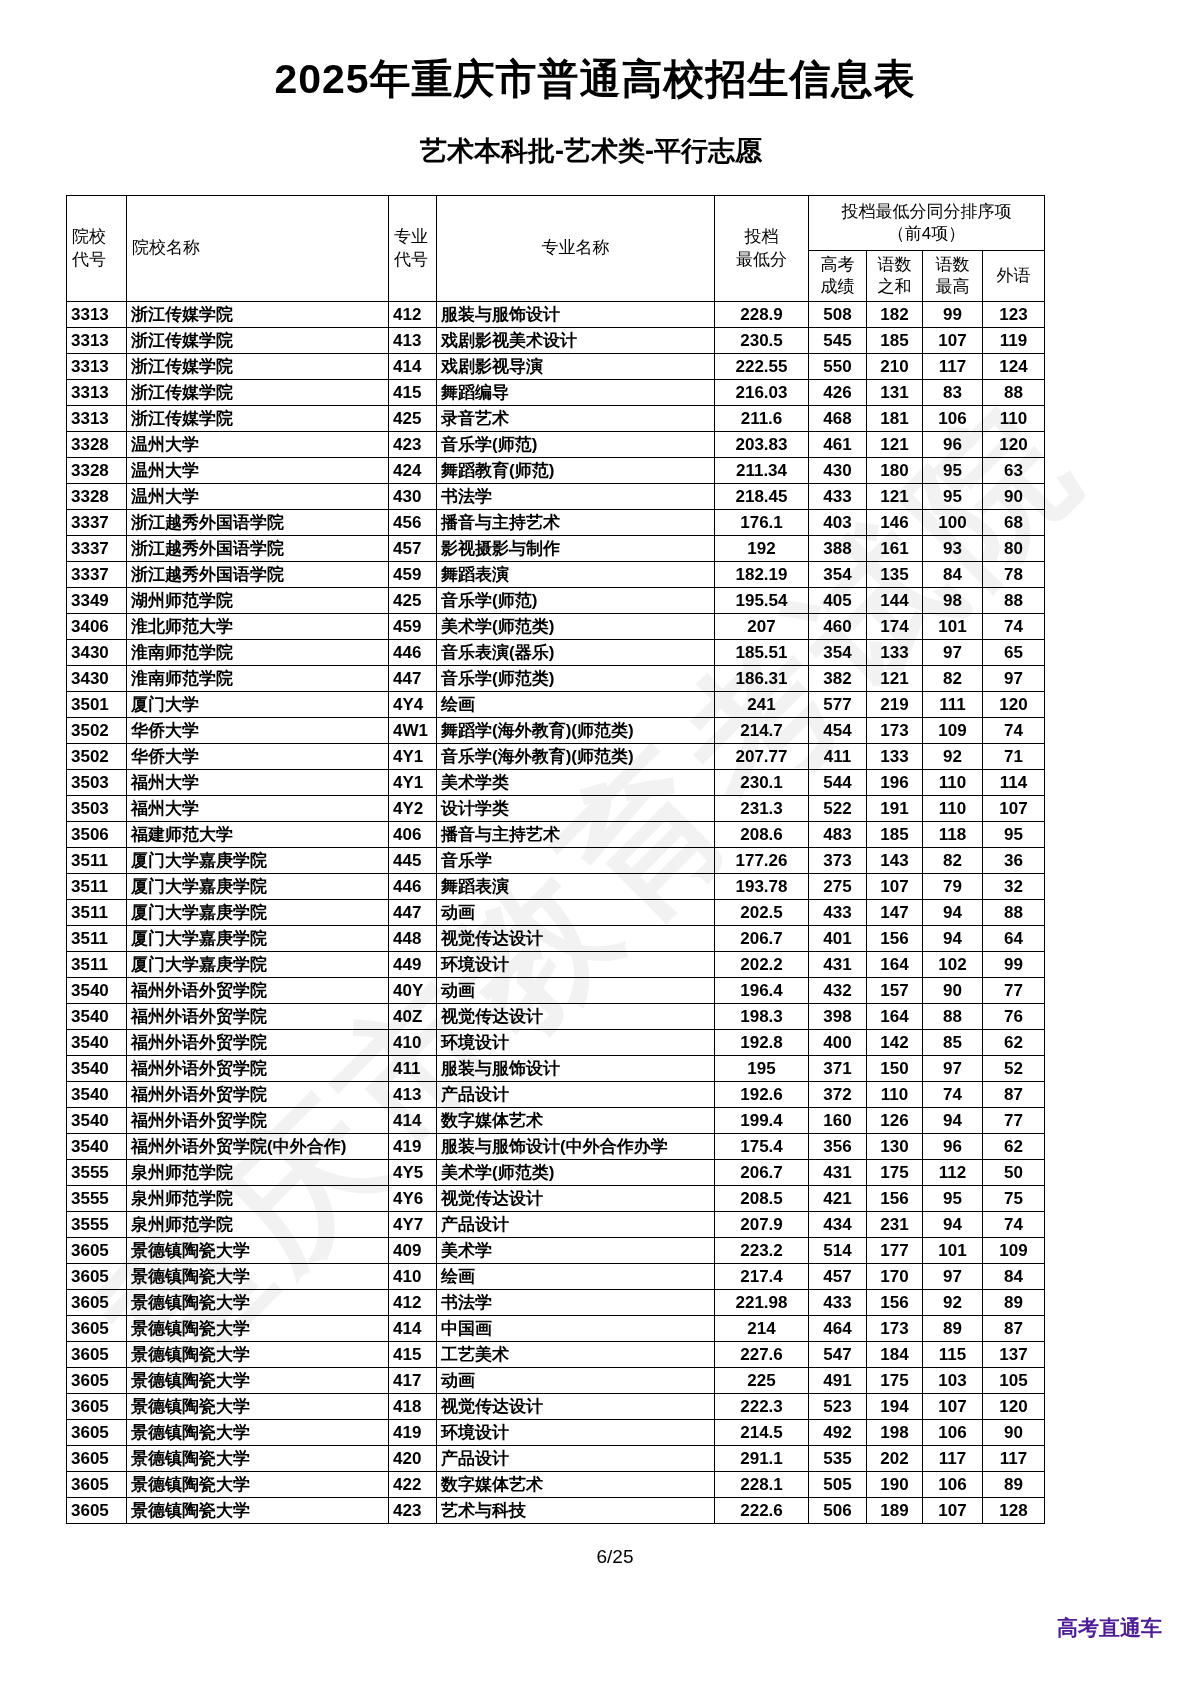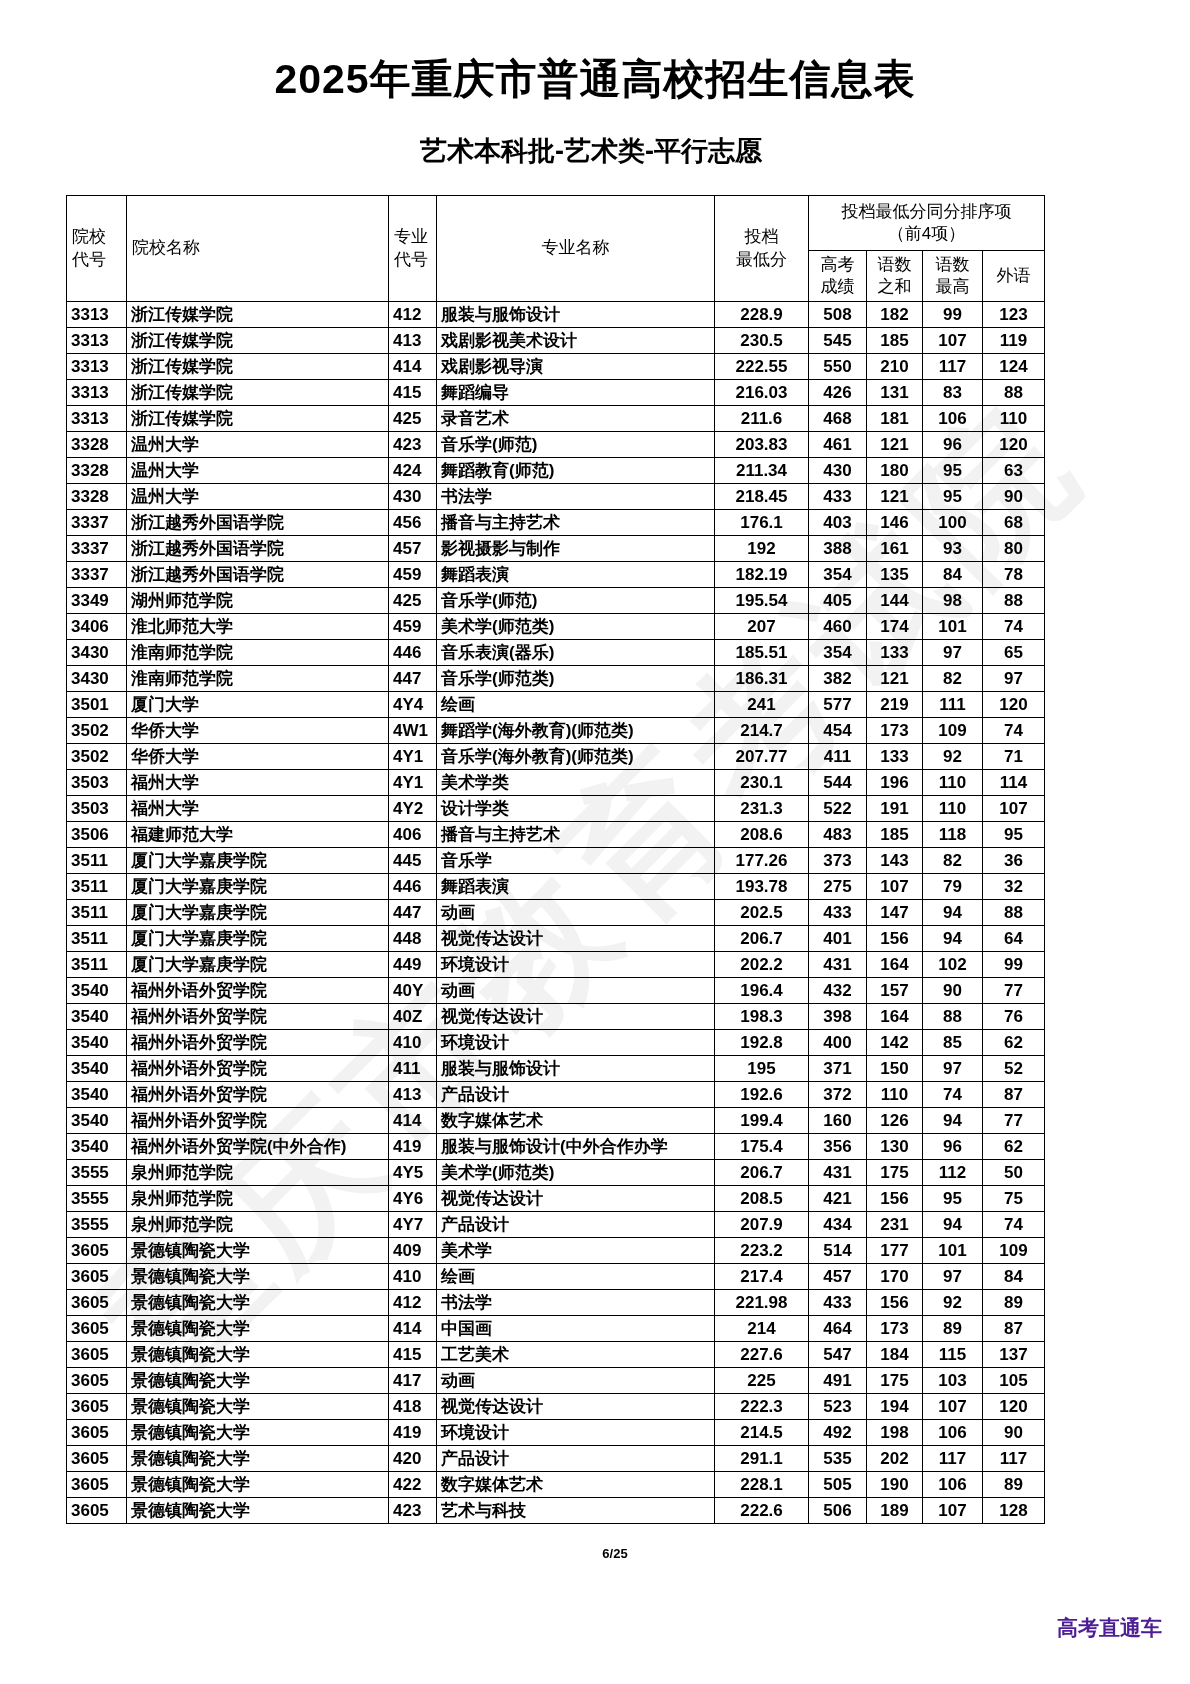--- a/index.html
+++ b/index.html
@@ -39,21 +39,21 @@
   .score-table thead tr:nth-child(1) th { height:50px;margin-top:28px; }
   .score-table thead tr:nth-child(2) th { height:46px; }
   .score-table th.th-left { text-align:left; padding-left:5px; }
   .score-table td {
     height:25px; line-height:25px; font-size:17px; font-weight:bold;
     padding:0 4px;
   }
   td.t-left { text-align:left; }
   td.t-center { text-align:center; padding:0 1px; }
   .page-num {
-    text-align:center; font-size:13px; font-weight:bold;
+    text-align:center; font-size:19px; font-weight:normal;
     margin-top:22px; position:relative; z-index:1;padding-left:40px;
   }
   .brand {
     position:absolute; right:28px; bottom:42px;
     color:#4c1d95; font-size:21px; font-weight:bold; z-index:1;
   }
 </style>
 </head>
 <body>
 

